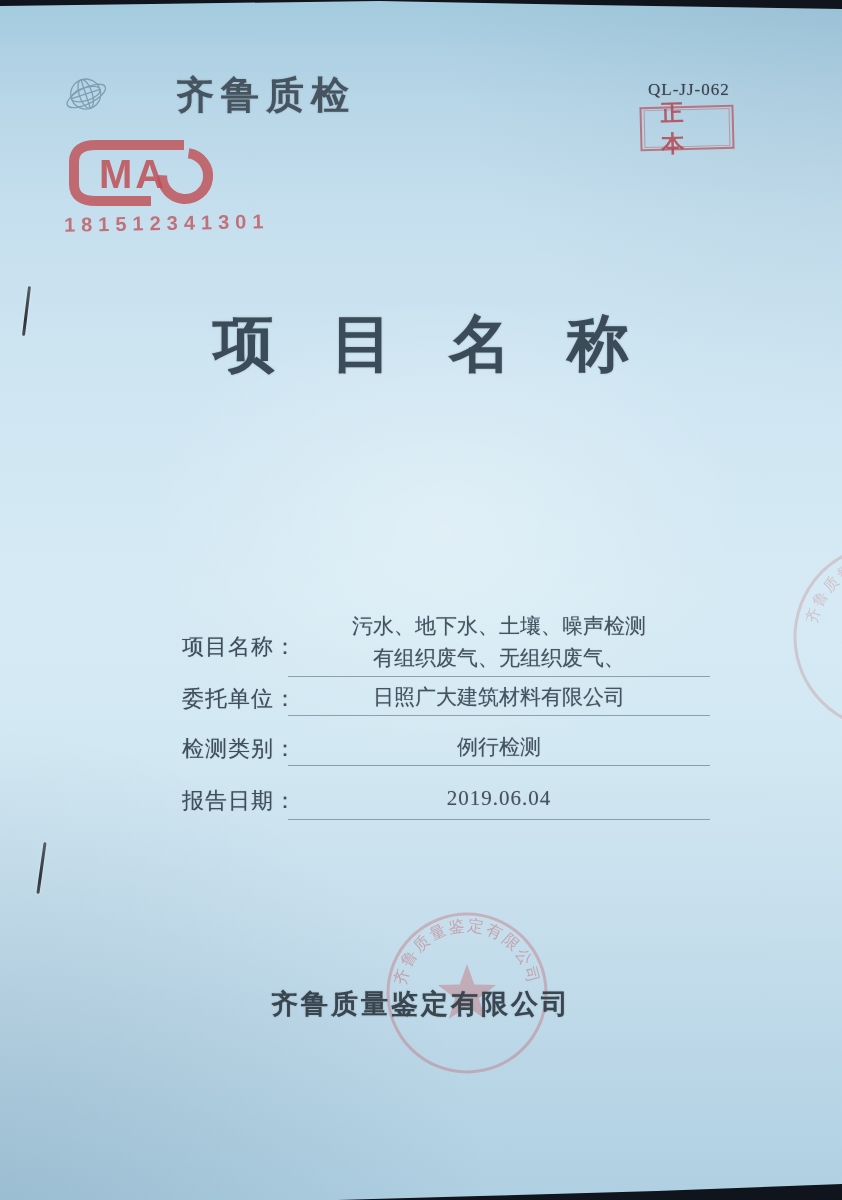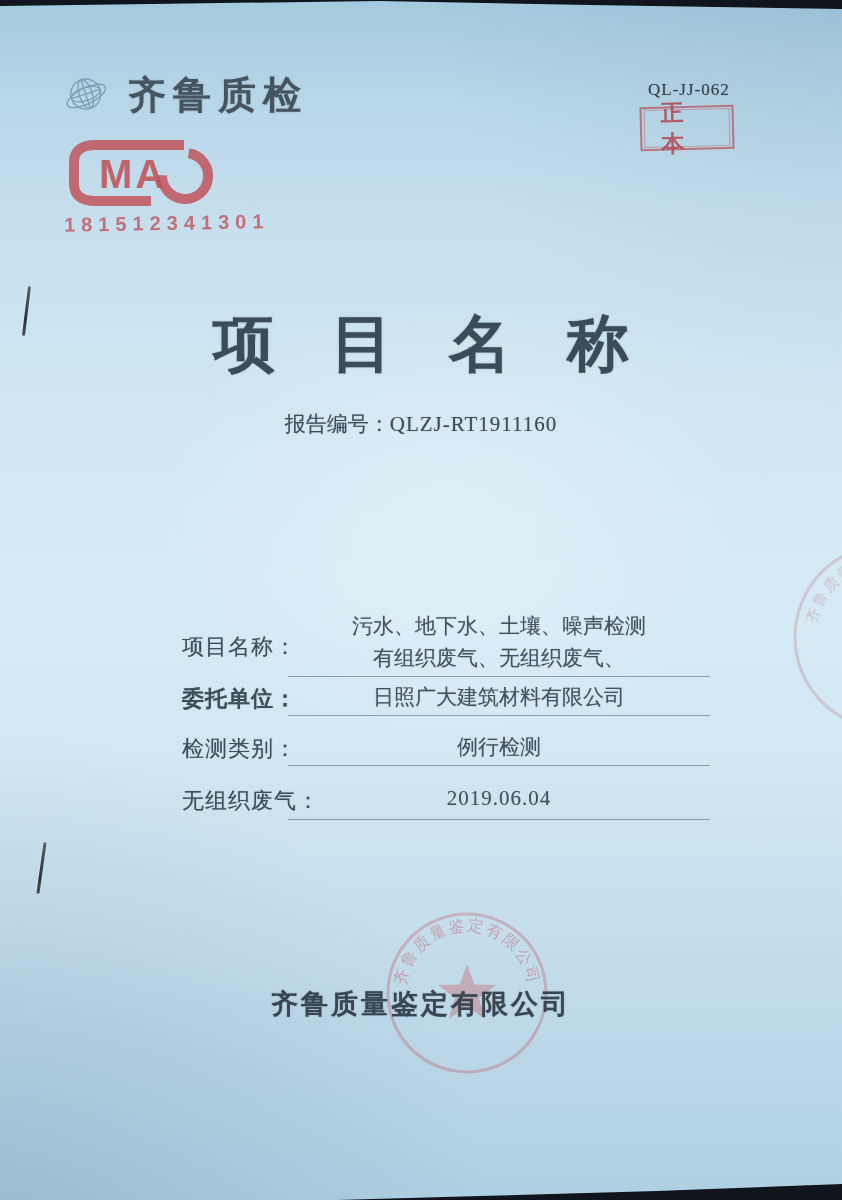--- a/index.html
+++ b/index.html
@@ -21,21 +21,21 @@
       linear-gradient(180deg,#a3cade 0%,#b7d6e7 8%,#c6dfee 18%,#cfe6f2 32%,#d5eaf4 50%,#d2e8f2 62%,#c7dfed 76%,#bbd7e7 88%,#afd0e2 100%);
   }
   
   .staple{position:absolute;width:3px;border-radius:2px;
     background:linear-gradient(180deg,#5a6168,#2e333a 70%,#4a5057);
     box-shadow:0 0 2px rgba(255,255,255,0.6);}
   .staple.s1{left:25px;top:286px;height:50px;transform:rotate(7deg);}
   .staple.s2{left:40px;top:842px;height:52px;transform:rotate(8deg);}
 
   
-  .brand{position:absolute;left:58px;top:70px;display:flex;align-items:center;}
+  .brand{position:absolute;left:58px;top:70px;display:flex;align-items:center;gap:48px;}
   .brand .globe{width:56px;height:50px;opacity:0.75;}
   .brand .brand-text{
     margin-left:14px;font-size:38px;font-weight:600;letter-spacing:7px;
     color:#46545f;text-shadow:0 0 1.5px rgba(70,84,95,0.5);
   }
   .doc-code{
     position:absolute;left:648px;top:80px;
     font-family:"Liberation Serif","DejaVu Serif",serif;
     font-size:17px;letter-spacing:1px;color:#3a434f;
     text-shadow:0 0 1px rgba(58,67,79,0.5);
@@ -76,21 +76,21 @@
     position:absolute;left:0;font-size:22px;letter-spacing:1px;color:#3e4e5a;
     text-shadow:0 0 1px rgba(62,78,90,0.45);white-space:nowrap;
   }
   .field-value{
     position:absolute;left:106px;right:0;text-align:center;
     font-size:21px;color:#44535f;text-shadow:0 0 1px rgba(68,83,95,0.4);
     border-bottom:1.5px solid rgba(80,100,115,0.55);
   }
   .row1{top:608px;}  .row1 .field-label{top:24px;}
   .row1 .field-value{line-height:32px;padding-top:2px;padding-bottom:2px;}
-  .row2{top:678px;}  .row2 .field-label{top:6px;font-weight:bold;}
+  .row2{top:678px;}  .row2 .field-label{top:6px;}
   .row2 .field-value{height:32px;padding-top:5px;}
   .row3{top:728px;}  .row3 .field-label{top:6px;}
   .row3 .field-value{height:32px;padding-top:5px;}
   .row4{top:778px;}  .row4 .field-label{top:8px;}
   .row4 .field-value{height:33px;padding-top:8px;font-family:"Liberation Serif","DejaVu Serif",serif;letter-spacing:1px;}
 
   
   .company{
     position:absolute;left:0;right:0;top:986px;text-align:center;
     font-size:27px;font-weight:700;letter-spacing:3px;color:#39454f;
@@ -132,41 +132,38 @@
     <g fill="none" stroke="rgba(191,79,85,0.82)" stroke-width="10">
       <path d="M 118 9 H 30 Q 8 9 8 26 V 48 Q 8 65 30 65 H 85"></path>
       <path d="M 122.6 17.3 A 23 23 0 1 1 96.1 39.2"></path>
     </g>
     <text x="33" y="52" font-size="40" font-weight="bold" letter-spacing="3" fill="rgba(191,79,85,0.85)" font-family="Liberation Sans, sans-serif">MA</text>
   </svg>
   <div class="cma-number">181512341301</div>
 
   <div class="title">项目名称</div>
 
-  <div class="report-no">
-    <span>报告编号：</span><span class="num">QLZJ-RT1911160</span>
-  </div>
 
   <div class="field-row row1">
     <span class="field-label">项目名称：</span>
     <div class="field-value">
       <div>污水、地下水、土壤、噪声检测</div>
       <div>有组织废气、无组织废气、</div>
     </div>
   </div>
   <div class="field-row row2">
     <span class="field-label">委托单位：</span>
     <div class="field-value">日照广大建筑材料有限公司</div>
   </div>
   <div class="field-row row3">
     <span class="field-label">检测类别：</span>
     <div class="field-value">例行检测</div>
   </div>
   <div class="field-row row4">
-    <span class="field-label">无组织废气：</span>
+    <span class="field-label">报告日期：</span>
     <div class="field-value">2019.06.04</div>
   </div>
 
   <svg class="seal seal-bottom" viewBox="0 0 190 190">
     <circle cx="95" cy="95" r="79" fill="none" stroke="rgba(195,62,66,0.28)" stroke-width="3"></circle>
     <path id="sealArcB" d="M 33 95 A 62 62 0 0 1 157 95" fill="none"></path>
     <text font-size="16" letter-spacing="2" fill="rgba(195,62,66,0.36)">
       <textPath href="#sealArcB" startOffset="50%" text-anchor="middle">齐鲁质量鉴定有限公司</textPath>
     </text>
     <path fill="rgba(195,62,66,0.30)" d="M95 66 L102.3 86.6 L124.1 87 L106.8 100.2 L113.2 121.1 L95 108.6 L76.8 121.1 L83.2 100.2 L65.9 87 L87.7 86.6 Z"></path>

